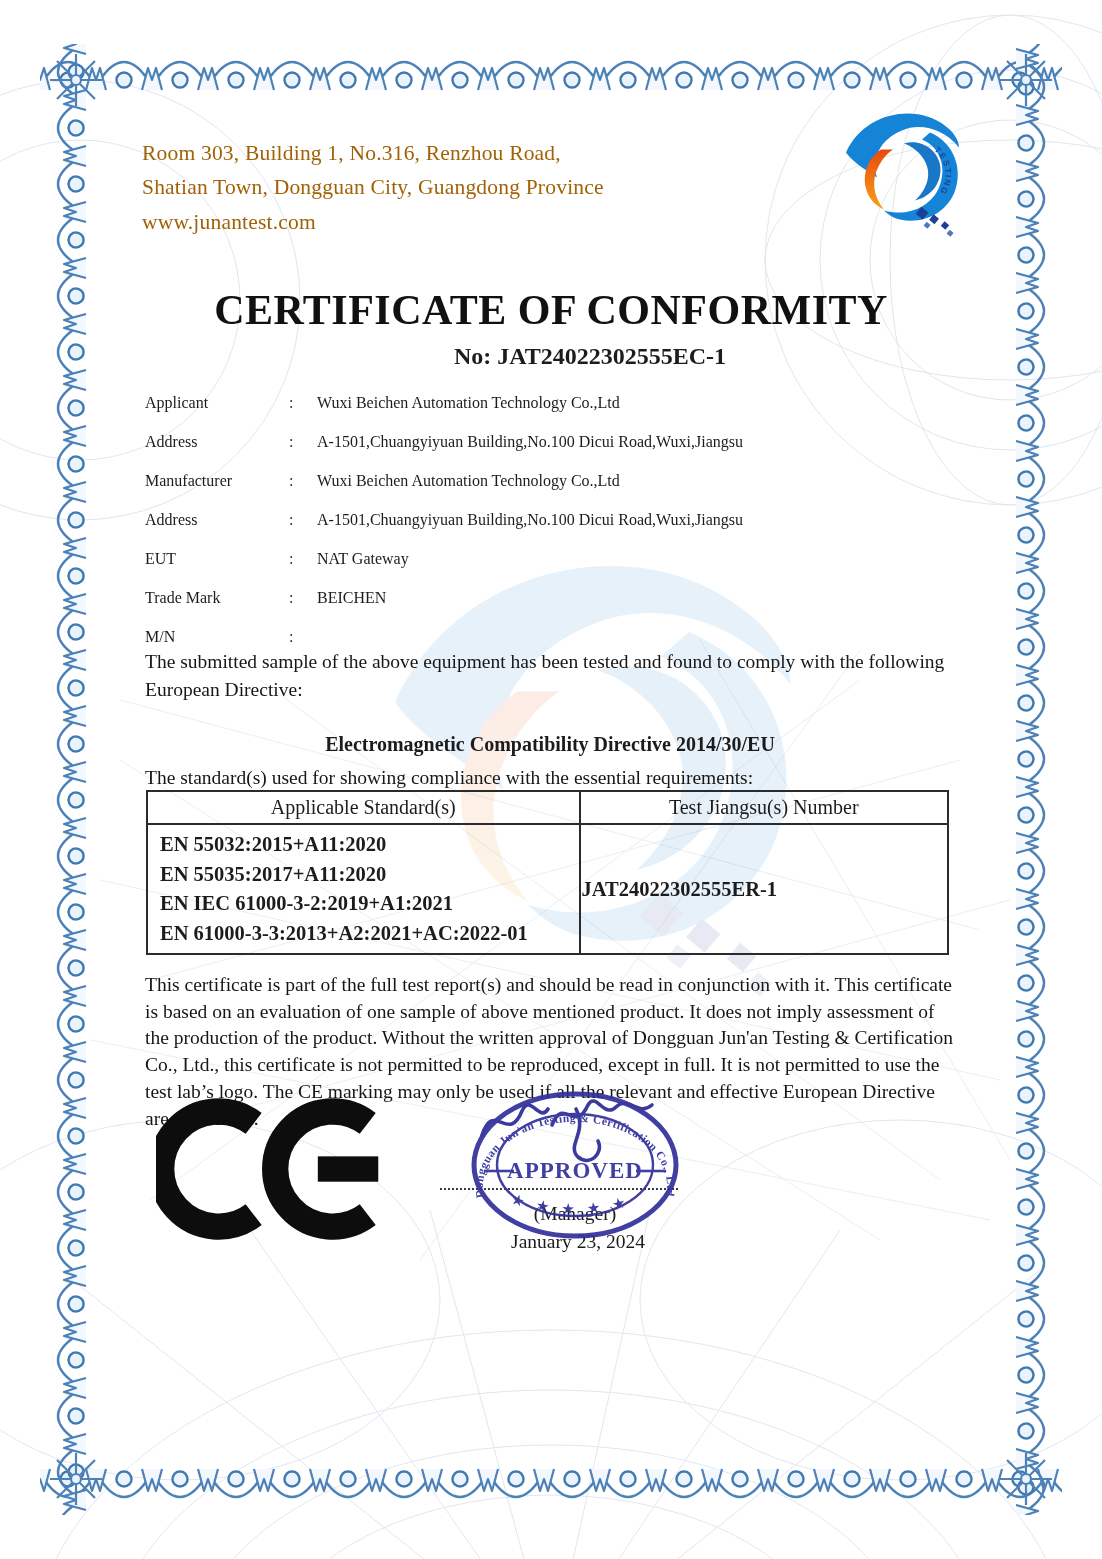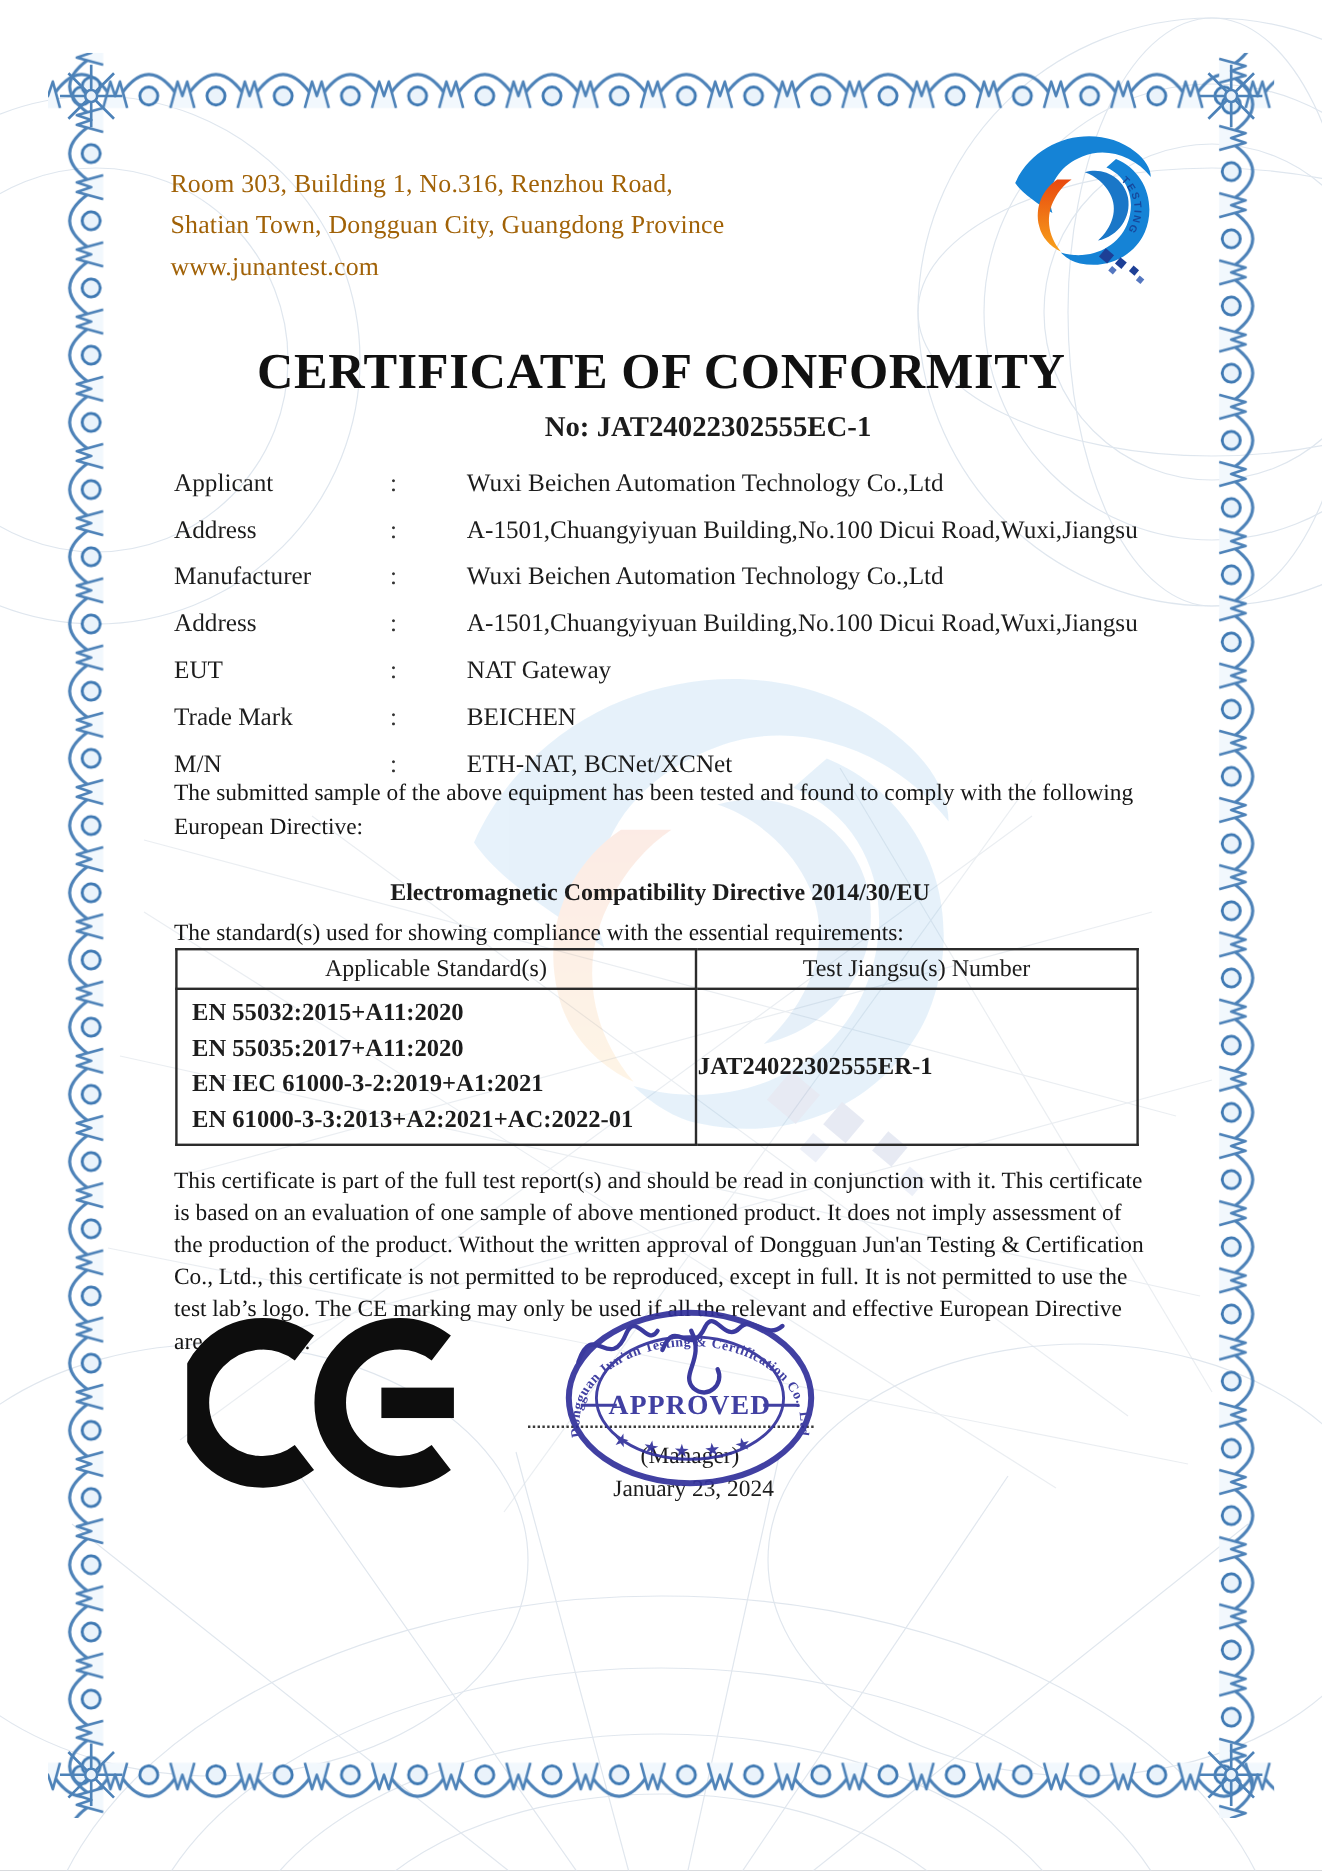--- a/index.html
+++ b/index.html
@@ -18,21 +18,21 @@
   
   .bg{position:absolute; left:0; top:0; z-index:0; pointer-events:none;}
   
   .layer{position:absolute; z-index:2;}
   .address{left:142px; top:136px; font-size:21.5px; line-height:1.6; color:#a16207; letter-spacing:.2px;}
   .logo-box{left:836px; top:98px; width:140px; height:145px;}
   .doc-title{left:0; top:286px; width:1102px; text-align:center;
     font-size:42px; font-weight:bold; letter-spacing:.5px; color:#111;}
   .cert-no{left:0; top:343px; width:1102px; text-align:center; font-size:24px; font-weight:bold;padding-left:39px;}
   .fields{left:145px; top:383px; width:810px;}
-  .field-row{display:flex; height:39px; align-items:center; font-size:21px;gap:36px;}
+  .field-row{display:flex; height:39px; align-items:center; font-size:16px;}
   .field-label{width:144px; flex:0 0 144px;}
   .field-colon{width:28px; flex:0 0 28px; color:#333;}
   .field-value{flex:1;}
   .para{left:145px; width:814px; font-size:19.5px; line-height:1.42; color:#161616;}
   .p-intro{top:648px;}
   .directive{left:145px; top:733px; width:810px; text-align:center; font-size:20px; font-weight:bold;}
   .p-standards{top:764px;}
   .std-table{left:146px; top:790px; width:803px; border-collapse:collapse; background:rgba(255,255,255,.0);}
   .std-table th,.std-table td{border:2px solid #2b2b2b; font-family:"Liberation Serif",serif;}
   .std-table th{font-size:20px; font-weight:normal; text-align:center; padding:4px 17px;}
@@ -205,21 +205,20 @@
       <span class="field-value">NAT Gateway</span>
     </div>
     <div class="field-row">
       <span class="field-label">Trade Mark</span>
       <span class="field-colon">:</span>
       <span class="field-value">BEICHEN</span>
     </div>
     <div class="field-row">
       <span class="field-label">M/N</span>
       <span class="field-colon">:</span>
-      <span class="field-value">ETH-NAT, BCNet/XCNet</span>
     </div>
   </div>
 
   <div class="layer para p-intro">The submitted sample of the above equipment has been tested and found to comply with the following European Directive:</div>
   <div class="layer directive">Electromagnetic Compatibility Directive 2014/30/EU</div>
   <div class="layer para p-standards">The standard(s) used for showing compliance with the essential requirements:</div>
 
   <table class="layer std-table">
     <thead>
       <tr>

